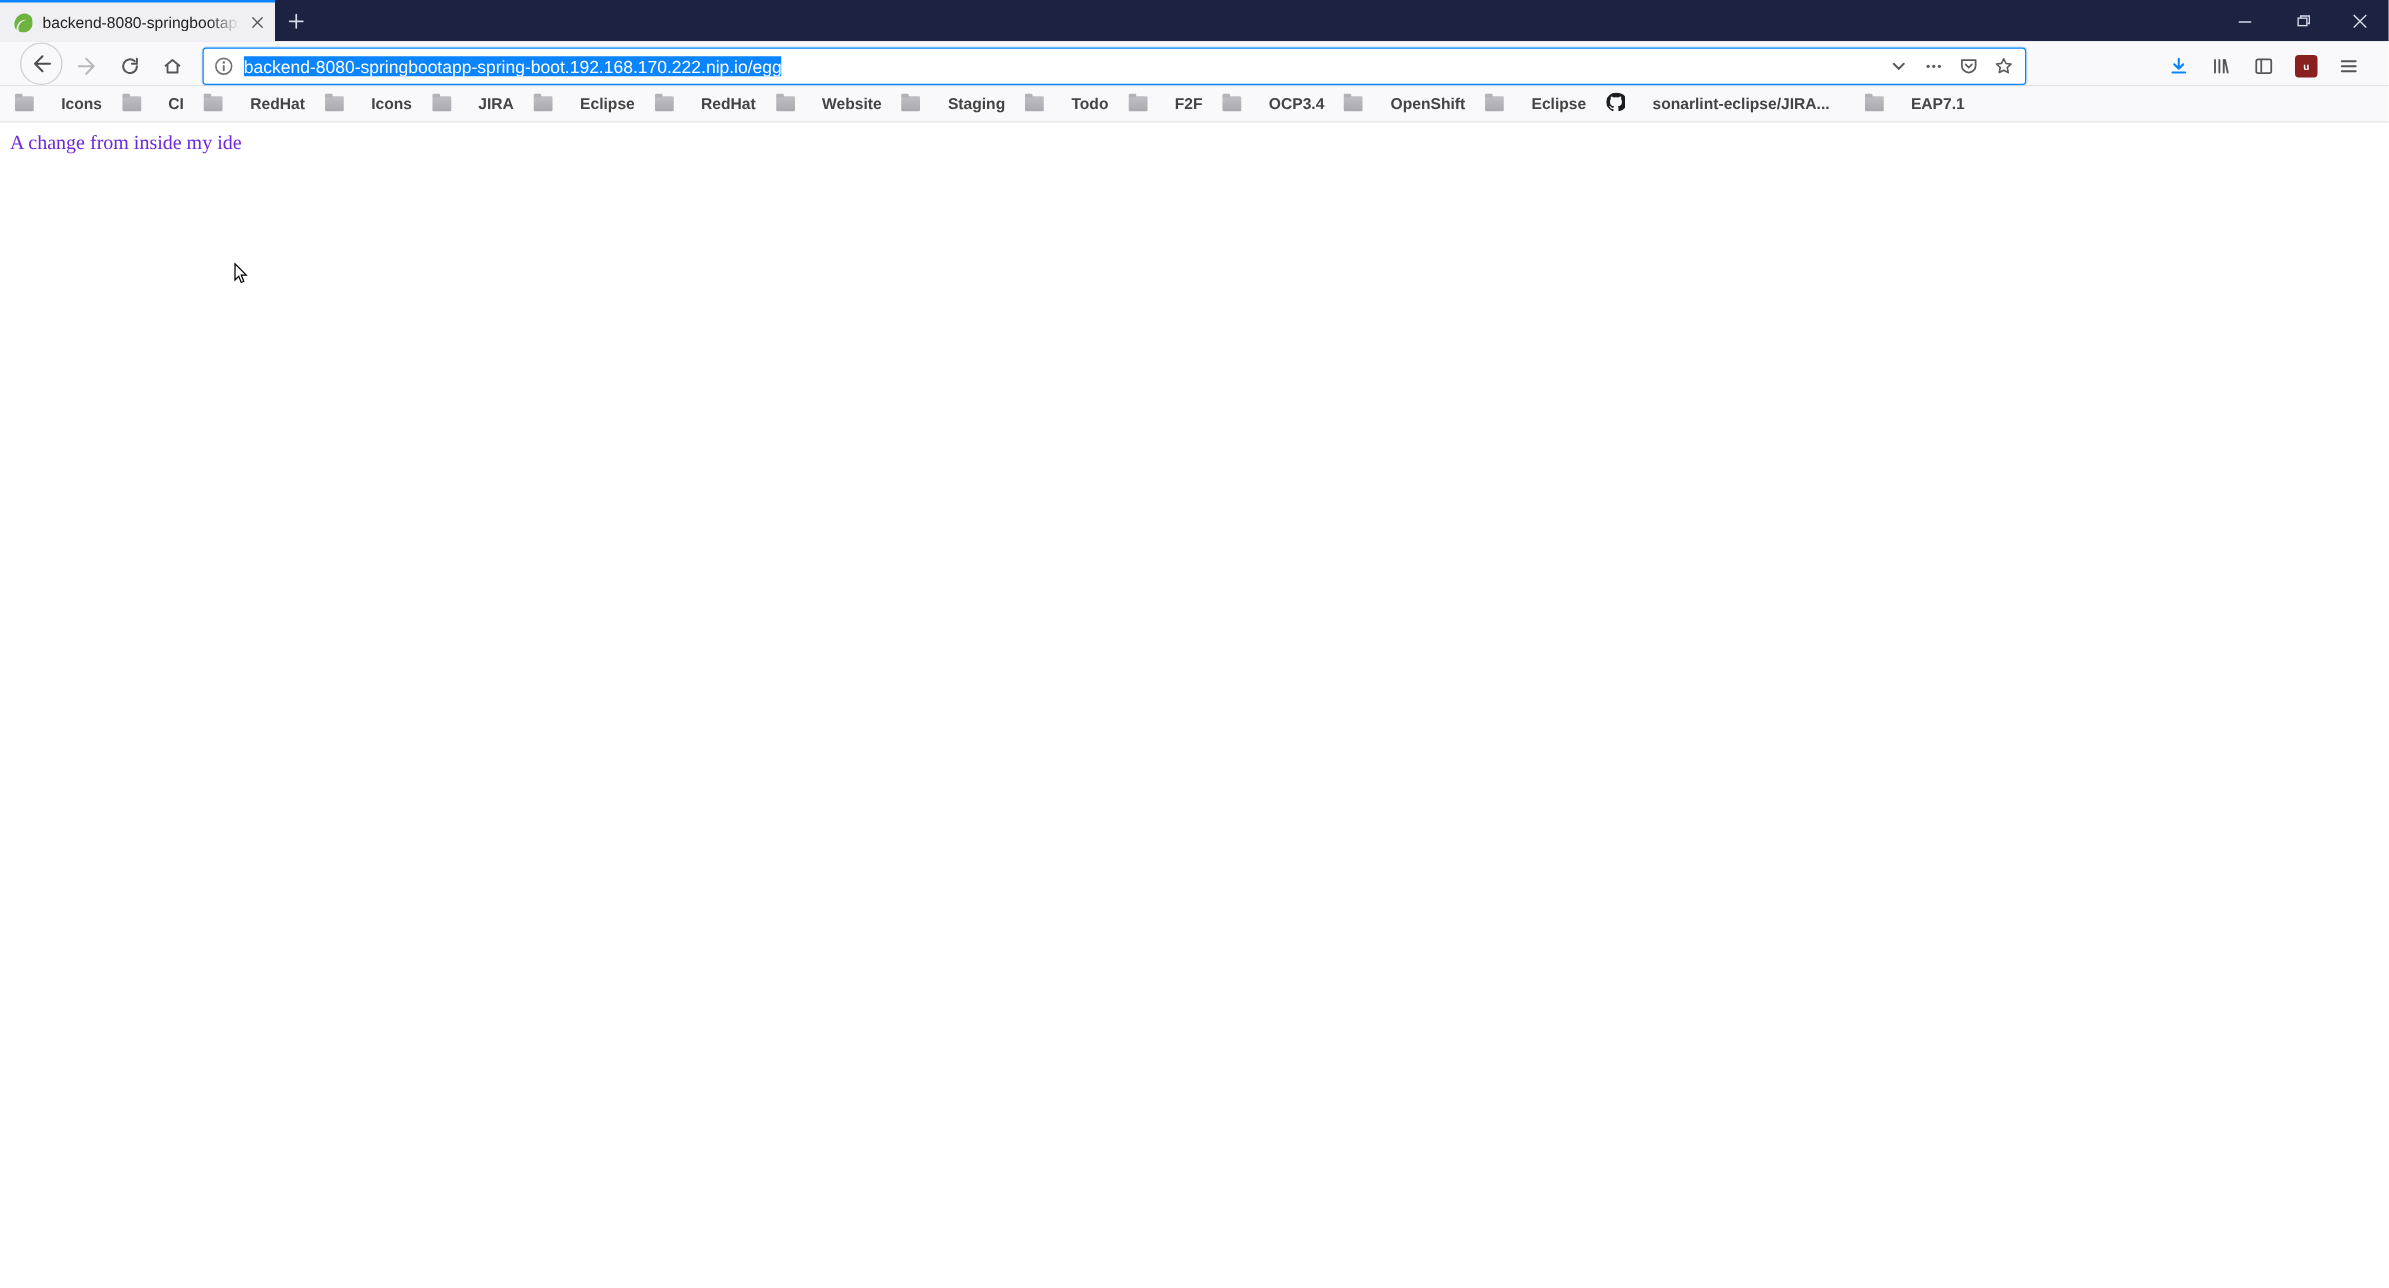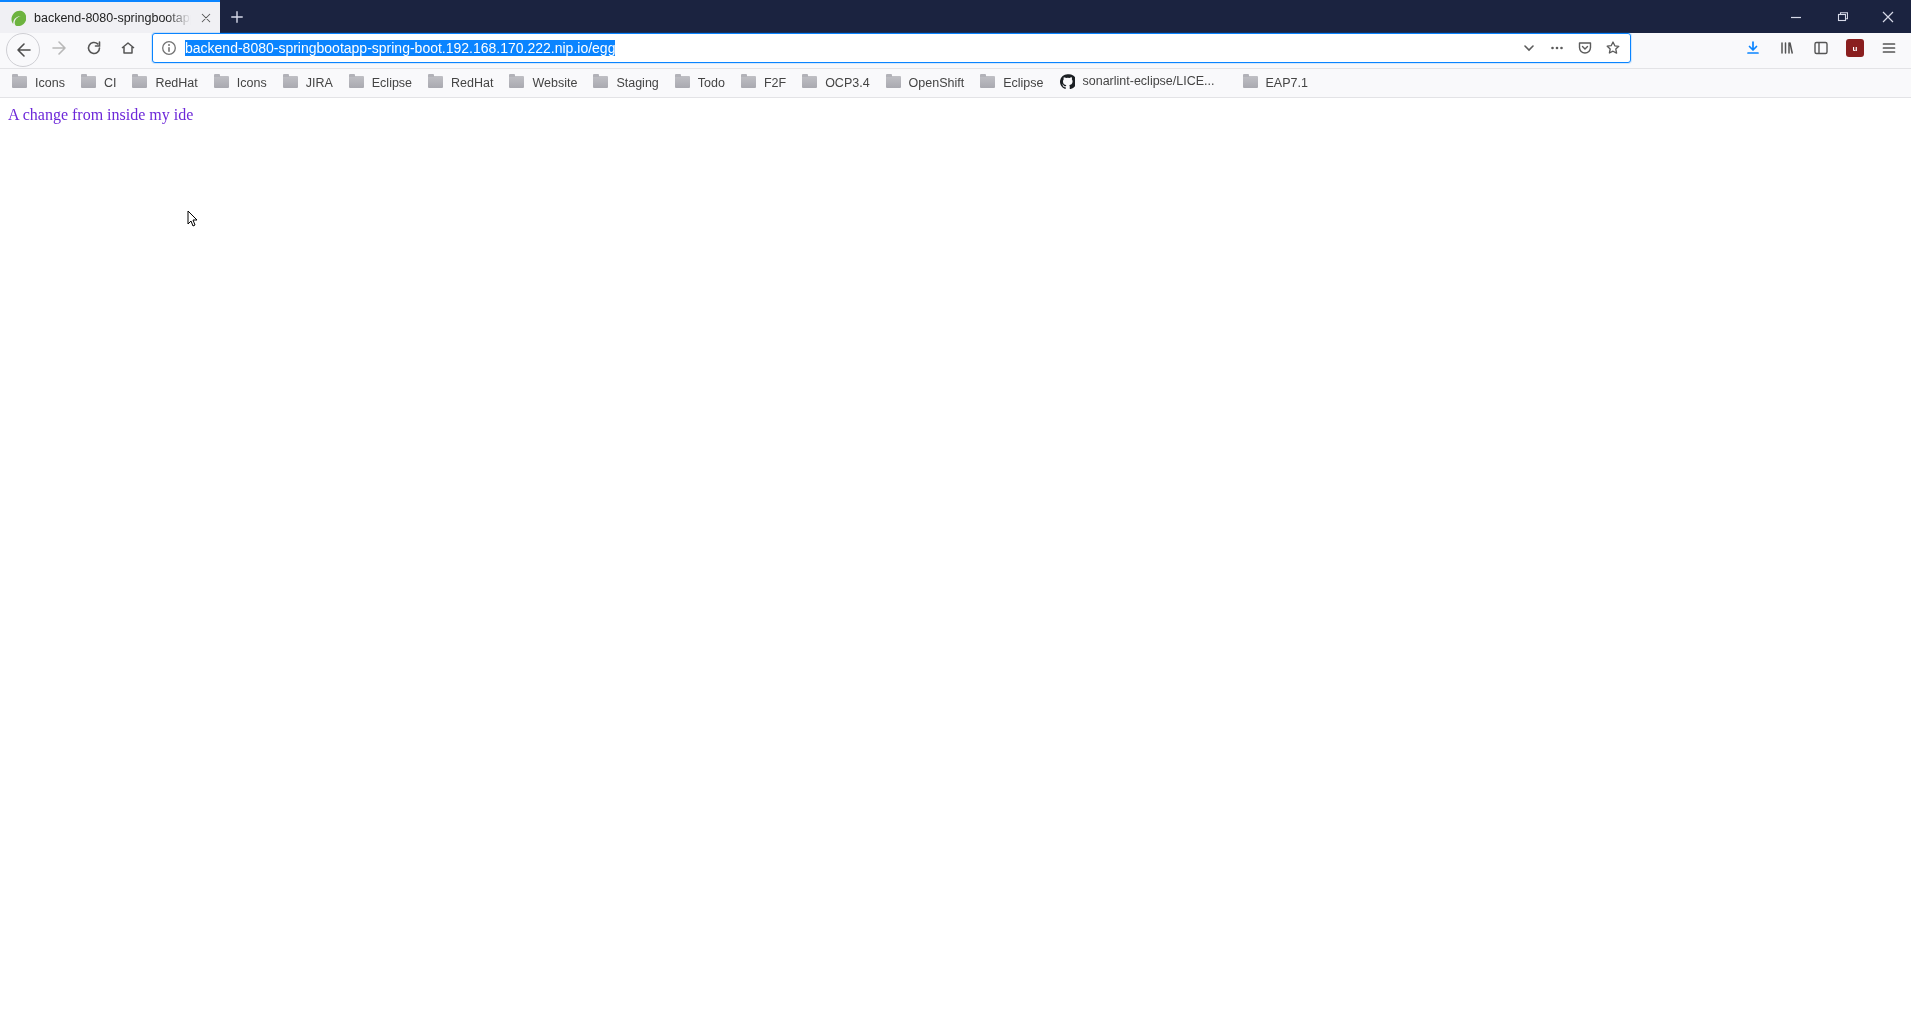--- a/index.html
+++ b/index.html
@@ -58,22 +58,22 @@
     color: #d6d9e8;
   }
   .win-btn svg { width: 12px; height: 12px; }
 
   
   .nav-toolbar {
     height: 36px;
     background: #f9f9fb;
     border-bottom: 1px solid #e3e3e6;
     display: flex;
-    align-items: flex-start;
-    padding: 0 6px;
+    align-items: flex-end;
+    padding: 0 16px;
     gap: 2px;
   }
   .nav-icon-btn {
     width: 32px; height: 30px;
     display: flex; align-items: center; justify-content: center;
     color: #555;
     border-radius: 4px;
   }
   .nav-icon-btn.disabled { color: #b8b8b8; }
   .nav-icon-btn.accent { color: #0a84ff; }
@@ -149,24 +149,25 @@
     background: #f9f9fb;
     border-bottom: 1px solid #e3e3e6;
     display: flex;
     align-items: center;
     padding: 0 6px;
     gap: 4px;
     font-size: 12.5px;
     color: #444;
   }
   .bm-item {
-    display: flex; align-items: flex-start; gap: 8px;
+    display: flex; align-items: center; gap: 22px;
     padding: 3px 6px;
     border-radius: 3px;
     white-space: nowrap;
+    font-weight: bold;
   }
   .bm-folder-icon {
     width: 15px; height: 12px;
     background: linear-gradient(#bfbfc4, #a9a9b0);
     border-radius: 1px;
     position: relative;
   }
   .bm-folder-icon::before {
     content: "";
     position: absolute;
@@ -388,21 +389,21 @@
       <span>OpenShift</span>
     </div>
     <div class="bm-item">
       <span class="bm-folder-icon"></span>
       <span>Eclipse</span>
     </div>
     <div class="bm-item">
       <span><svg class="bm-gh-icon" viewBox="0 0 16 16">
           <path fill="currentColor" d="M8 .3a8 8 0 0 0-2.5 15.6c.4.1.6-.2.6-.4v-1.5c-2.2.5-2.7-1-2.7-1-.4-.9-.9-1.2-.9-1.2-.8-.5.1-.5.1-.5.8.1 1.3.9 1.3.9.7 1.3 2 .9 2.4.7.1-.6.3-.9.5-1.1-1.8-.2-3.6-.9-3.6-4a3.1 3.1 0 0 1 .8-2.2c-.1-.2-.4-1 .1-2.1 0 0 .7-.2 2.2.8a7.6 7.6 0 0 1 4 0c1.5-1 2.2-.8 2.2-.8.5 1.1.2 1.9.1 2.1.5.6.8 1.3.8 2.2 0 3.1-1.9 3.8-3.6 4 .3.3.6.8.6 1.6v2.3c0 .2.1.5.6.4A8 8 0 0 0 8 .3z"></path>
         </svg></span>
-      <span>sonarlint-eclipse/LICE...</span>
+      <span>sonarlint-eclipse/JIRA...</span>
     </div>
     <span style="width: 8px;"></span>
     <div class="bm-item">
       <span class="bm-folder-icon"></span>
       <span>EAP7.1</span>
     </div>
   </div>
 
 <div class="content">
   <span>A change from inside my ide</span>

